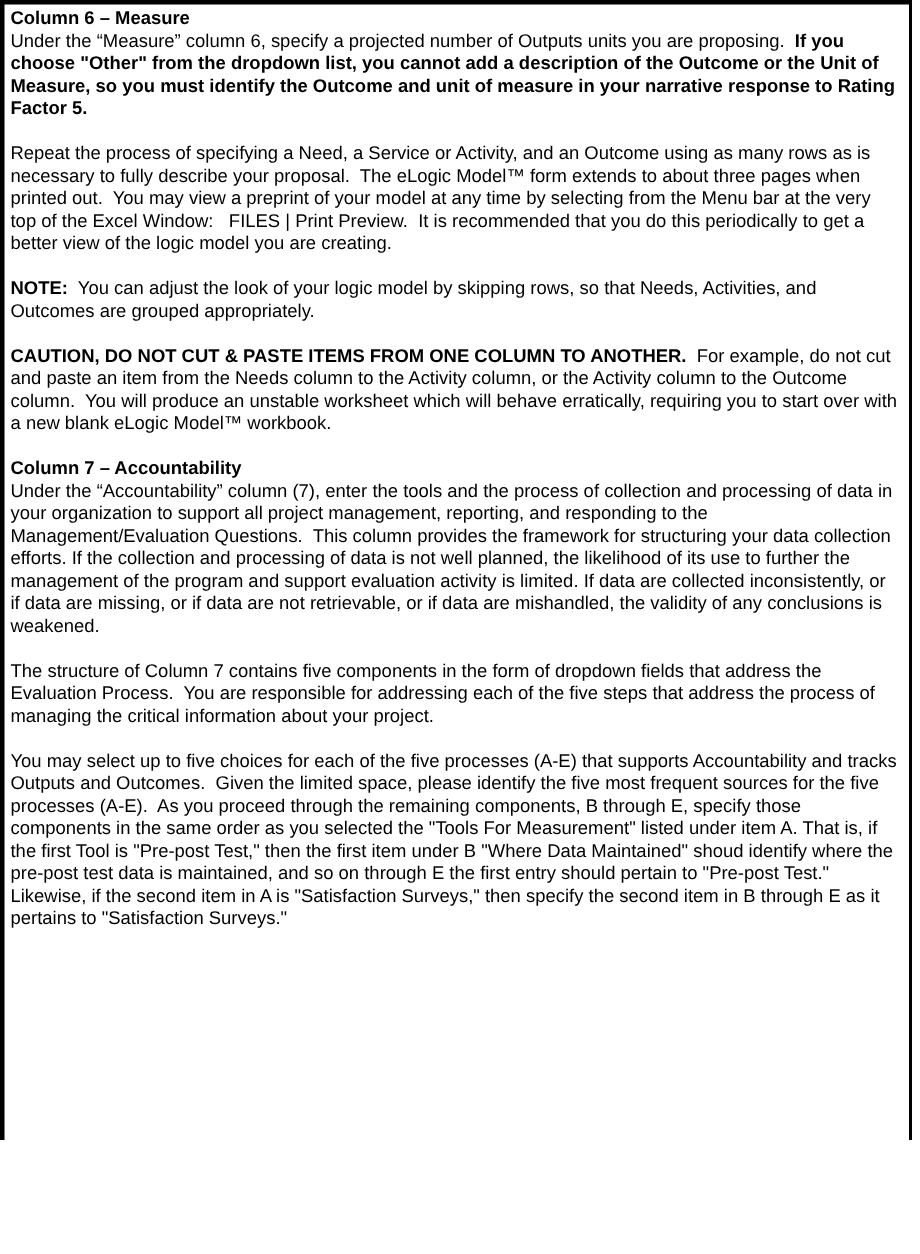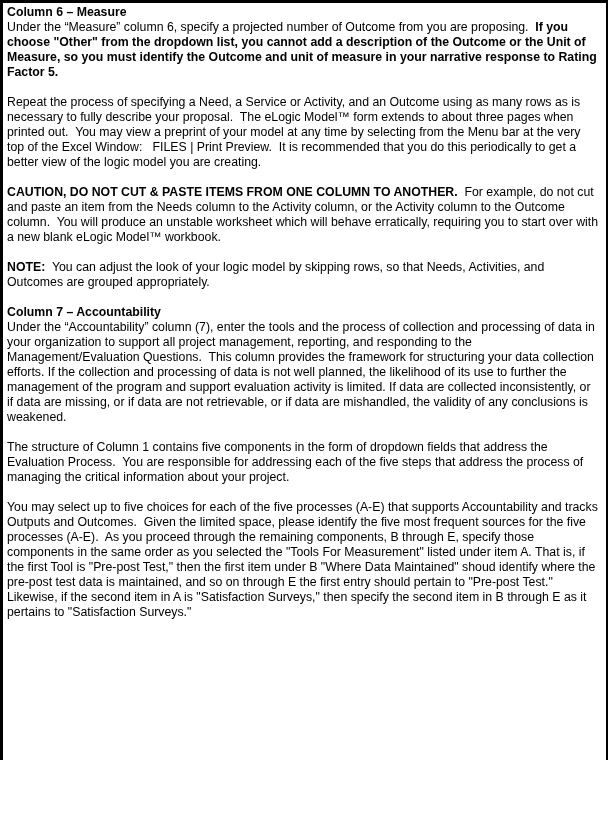--- a/index.html
+++ b/index.html
@@ -33,29 +33,29 @@
   .b {
     font-weight: bold;
   }
 </style>
 </head>
 <body>
 
 <div class="sheet-cell">
 
   <p class="para"><span class="b">Column 6 – Measure
-</span><span>Under the “Measure” column 6, specify a projected number of Outcome from you are proposing.  </span><span class="b">If you choose "Other" from the dropdown list, you cannot add a description of the Outcome or the Unit of Measure, so you must identify the Outcome and unit of measure in your narrative response to Rating Factor 5.</span></p>
+</span><span>Under the “Measure” column 6, specify a projected number of Outputs units you are proposing.  </span><span class="b">If you choose "Other" from the dropdown list, you cannot add a description of the Outcome or the Unit of Measure, so you must identify the Outcome and unit of measure in your narrative response to Rating Factor 5.</span></p>
 
   <p class="para"><span>Repeat the process of specifying a Need, a Service or Activity, and an Outcome using as many rows as is necessary to fully describe your proposal.  The eLogic Model™ form extends to about three pages when printed out.  You may view a preprint of your model at any time by selecting from the Menu bar at the very top of the Excel Window:   FILES | Print Preview.  It is recommended that you do this periodically to get a better view of the logic model you are creating.</span></p>
 
+  <p class="para"><span class="b">NOTE:</span><span>  You can adjust the look of your logic model by skipping rows, so that Needs, Activities, and Outcomes are grouped appropriately.</span></p>
+
   <p class="para"><span class="b">CAUTION, DO NOT CUT &amp; PASTE ITEMS FROM ONE COLUMN TO ANOTHER.</span><span>  For example, do not cut and paste an item from the Needs column to the Activity column, or the Activity column to the Outcome column.  You will produce an unstable worksheet which will behave erratically, requiring you to start over with a new blank eLogic Model™ workbook.</span></p>
-
-  <p class="para"><span class="b">NOTE:</span><span>  You can adjust the look of your logic model by skipping rows, so that Needs, Activities, and Outcomes are grouped appropriately.</span></p>
 
   <p class="para"><span class="b">Column 7 – Accountability
 </span><span>Under the “Accountability” column (7), enter the tools and the process of collection and processing of data in your organization to support all project management, reporting, and responding to the Management/Evaluation Questions.  This column provides the framework for structuring your data collection efforts. If the collection and processing of data is not well planned, the likelihood of its use to further the management of the program and support evaluation activity is limited. If data are collected inconsistently, or if data are missing, or if data are not retrievable, or if data are mishandled, the validity of any conclusions is weakened.</span></p>
 
-  <p class="para"><span>The structure of Column 1 contains five components in the form of dropdown fields that address the Evaluation Process.  You are responsible for addressing each of the five steps that address the process of managing the critical information about your project.</span></p>
+  <p class="para"><span>The structure of Column 7 contains five components in the form of dropdown fields that address the Evaluation Process.  You are responsible for addressing each of the five steps that address the process of managing the critical information about your project.</span></p>
 
 
   <p class="para"><span>You may select up to five choices for each of the five processes (A-E) that supports Accountability and tracks Outputs and Outcomes.  Given the limited space, please identify the five most frequent sources for the five processes (A-E).  As you proceed through the remaining components, B through E, specify those components in the same order as you selected the "Tools For Measurement" listed under item A. That is, if the first Tool is "Pre-post Test," then the first item under B "Where Data Maintained" shoud identify where the pre-post test data is maintained, and so on through E the first entry should pertain to "Pre-post Test."  Likewise, if the second item in A is "Satisfaction Surveys," then specify the second item in B through E as it pertains to "Satisfaction Surveys."</span></p>
 
 </div>
 
 </body></html>

